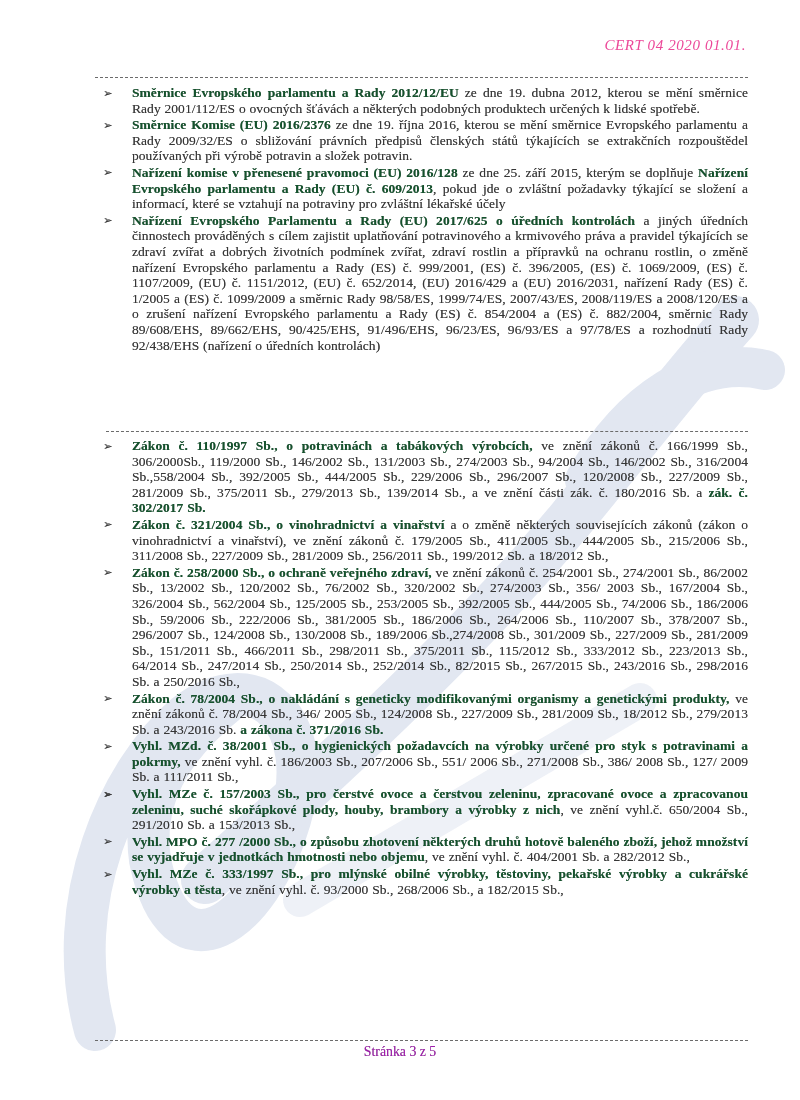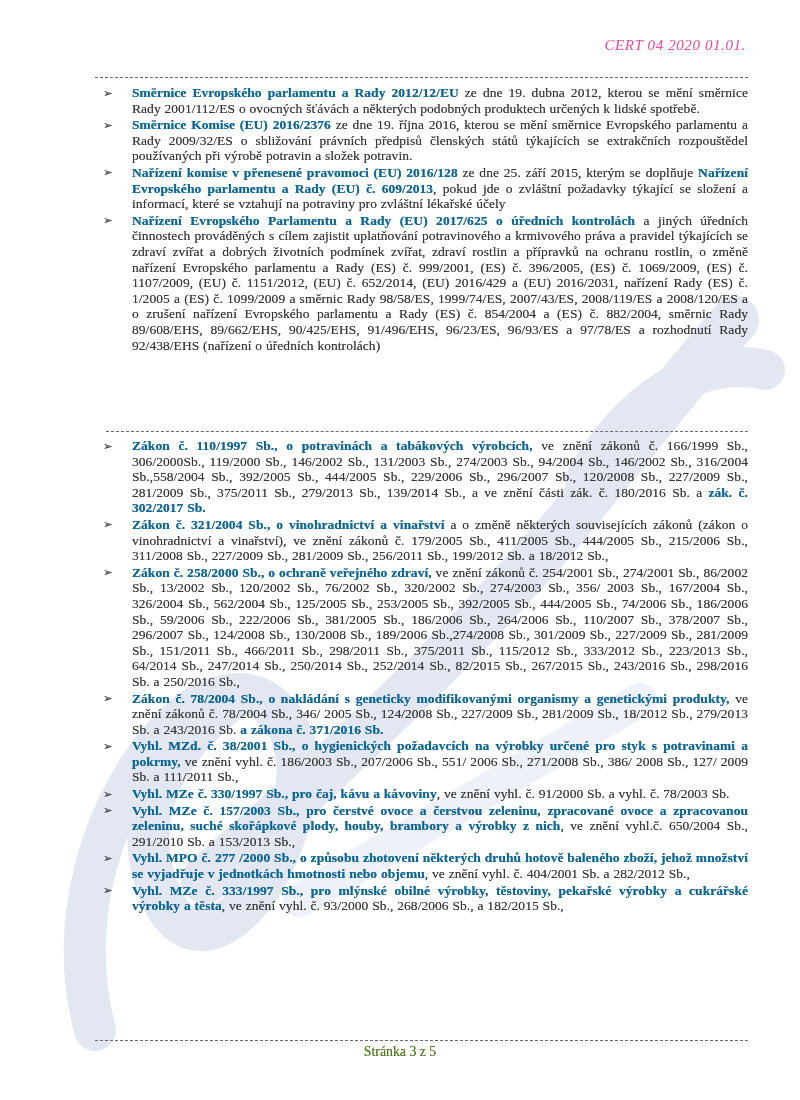--- a/index.html
+++ b/index.html
@@ -38,28 +38,28 @@
     padding-left:30px;
     text-align:justify;
     font-size:13.5px;
     line-height:15.6px;
     letter-spacing:0.05px;
     word-spacing:0.4px;
     margin-bottom:1px;
     color:#363636;
     text-shadow:0 0 0.45px rgba(40,40,40,0.55);
   }
-  .item b{font-weight:bold;color:#0369a1;}
+  .item b{font-weight:bold;color:#14532d;}
   .bullet{
     position:absolute;left:1px;top:0.5px;
     font-size:11.5px;color:#3c3c3c;
   }
   .footer{
     position:absolute;top:1044px;left:0;width:100%;
-    text-align:center;font-size:13.8px;color:#4d7c0f;
+    text-align:center;font-size:13.8px;color:#a21caf;
     text-shadow:0 0 0.4px rgba(40,40,40,0.5);
   }
 </style>
 </head>
 <body>
 
 <div class="page">
 
   <div class="watermark">
     <svg width="800" height="1100" viewBox="0 0 800 1100" xmlns="http://www.w3.org/2000/svg">
@@ -86,21 +86,21 @@
       </ul>
 
     <div class="divider d2"></div>
 
     <ul class="law-list s2">
         <li class="item"><span class="bullet">➢</span><span><b>Zákon č. 110/1997 Sb., o potravinách a tabákových výrobcích,</b><span> ve znění zákonů č. 166/1999 Sb., 306/2000Sb., 119/2000 Sb., 146/2002 Sb., 131/2003 Sb., 274/2003 Sb., 94/2004 Sb., 146/2002 Sb., 316/2004 Sb.,558/2004 Sb., 392/2005 Sb., 444/2005 Sb., 229/2006 Sb., 296/2007 Sb., 120/2008 Sb., 227/2009 Sb., 281/2009 Sb., 375/2011 Sb., 279/2013 Sb., 139/2014 Sb., a ve znění části zák. č. 180/2016 Sb. a </span><b>zák. č. 302/2017 Sb.</b></span></li>
         <li class="item"><span class="bullet">➢</span><span><b>Zákon č. 321/2004 Sb., o vinohradnictví a vinařství</b><span> a o změně některých souvisejících zákonů (zákon o vinohradnictví a vinařství), ve znění zákonů č. 179/2005 Sb., 411/2005 Sb., 444/2005 Sb., 215/2006 Sb., 311/2008 Sb., 227/2009 Sb., 281/2009 Sb., 256/2011 Sb., 199/2012 Sb. a 18/2012 Sb.,</span></span></li>
         <li class="item"><span class="bullet">➢</span><span><b>Zákon č. 258/2000 Sb., o ochraně veřejného zdraví,</b><span> ve znění zákonů č. 254/2001 Sb., 274/2001 Sb., 86/2002 Sb., 13/2002 Sb., 120/2002 Sb., 76/2002 Sb., 320/2002 Sb., 274/2003 Sb.,  356/ 2003 Sb., 167/2004 Sb., 326/2004 Sb.,  562/2004 Sb., 125/2005 Sb., 253/2005 Sb., 392/2005 Sb.,  444/2005 Sb., 74/2006 Sb., 186/2006 Sb., 59/2006 Sb., 222/2006 Sb., 381/2005 Sb., 186/2006 Sb., 264/2006 Sb., 110/2007 Sb., 378/2007 Sb.,  296/2007 Sb., 124/2008 Sb., 130/2008 Sb., 189/2006 Sb.,274/2008 Sb., 301/2009 Sb., 227/2009 Sb., 281/2009 Sb., 151/2011 Sb., 466/2011 Sb., 298/2011 Sb., 375/2011 Sb., 115/2012 Sb., 333/2012 Sb., 223/2013 Sb., 64/2014 Sb., 247/2014 Sb., 250/2014 Sb., 252/2014 Sb., 82/2015 Sb., 267/2015 Sb., 243/2016 Sb., 298/2016 Sb. a 250/2016 Sb.,</span></span></li>
         <li class="item"><span class="bullet">➢</span><span><b>Zákon č. 78/2004 Sb., o nakládání s geneticky modifikovanými organismy a genetickými produkty,</b><span> ve znění zákonů č. 78/2004 Sb., 346/ 2005 Sb., 124/2008 Sb., 227/2009 Sb., 281/2009 Sb., 18/2012 Sb., 279/2013 Sb. a 243/2016 Sb. </span><b>a zákona č. 371/2016 Sb.</b></span></li>
         <li class="item"><span class="bullet">➢</span><span><b>Vyhl. MZd. č. 38/2001 Sb., o hygienických požadavcích na výrobky určené pro styk s potravinami a pokrmy,</b><span> ve znění vyhl. č. 186/2003 Sb., 207/2006 Sb., 551/ 2006 Sb., 271/2008 Sb., 386/ 2008 Sb., 127/ 2009 Sb. a  111/2011 Sb.,</span></span></li>
-        <li class="item"><span class="bullet">➢</span><span><b>Vyhl. MZe č. 330/1997 Sb., pro čaj, kávu a kávoviny</b><span>, ve znění vyhl. č. 91/2000 Sb. a vyhl. č. 78/2003 Sb.</span></span></li>
+        <li class="item"><span class="bullet">➢</span></li>
         <li class="item"><span class="bullet">➢</span><span><b>Vyhl. MZe č. 157/2003 Sb., pro čerstvé ovoce a čerstvou zeleninu, zpracované ovoce a zpracovanou zeleninu, suché skořápkové plody, houby, brambory a výrobky z nich</b><span>, ve znění vyhl.č. 650/2004 Sb., 291/2010 Sb. a 153/2013 Sb.,</span></span></li>
         <li class="item"><span class="bullet">➢</span><span><b>Vyhl. MPO č. 277 /2000 Sb., o způsobu zhotovení některých druhů hotově baleného zboží, jehož množství se vyjadřuje v jednotkách hmotnosti nebo objemu</b><span>, ve znění vyhl. č. 404/2001 Sb. a 282/2012 Sb.,</span></span></li>
         <li class="item"><span class="bullet">➢</span><span><b>Vyhl. MZe č. 333/1997 Sb., pro mlýnské obilné výrobky, těstoviny, pekařské výrobky a cukrářské výrobky a těsta</b><span>, ve znění vyhl. č. 93/2000 Sb., 268/2006 Sb., a 182/2015 Sb.,</span></span></li>
       </ul>
 
     <div class="divider d3"></div>
 
     <div class="footer">Stránka 3 z 5</div>
 
   </div>

